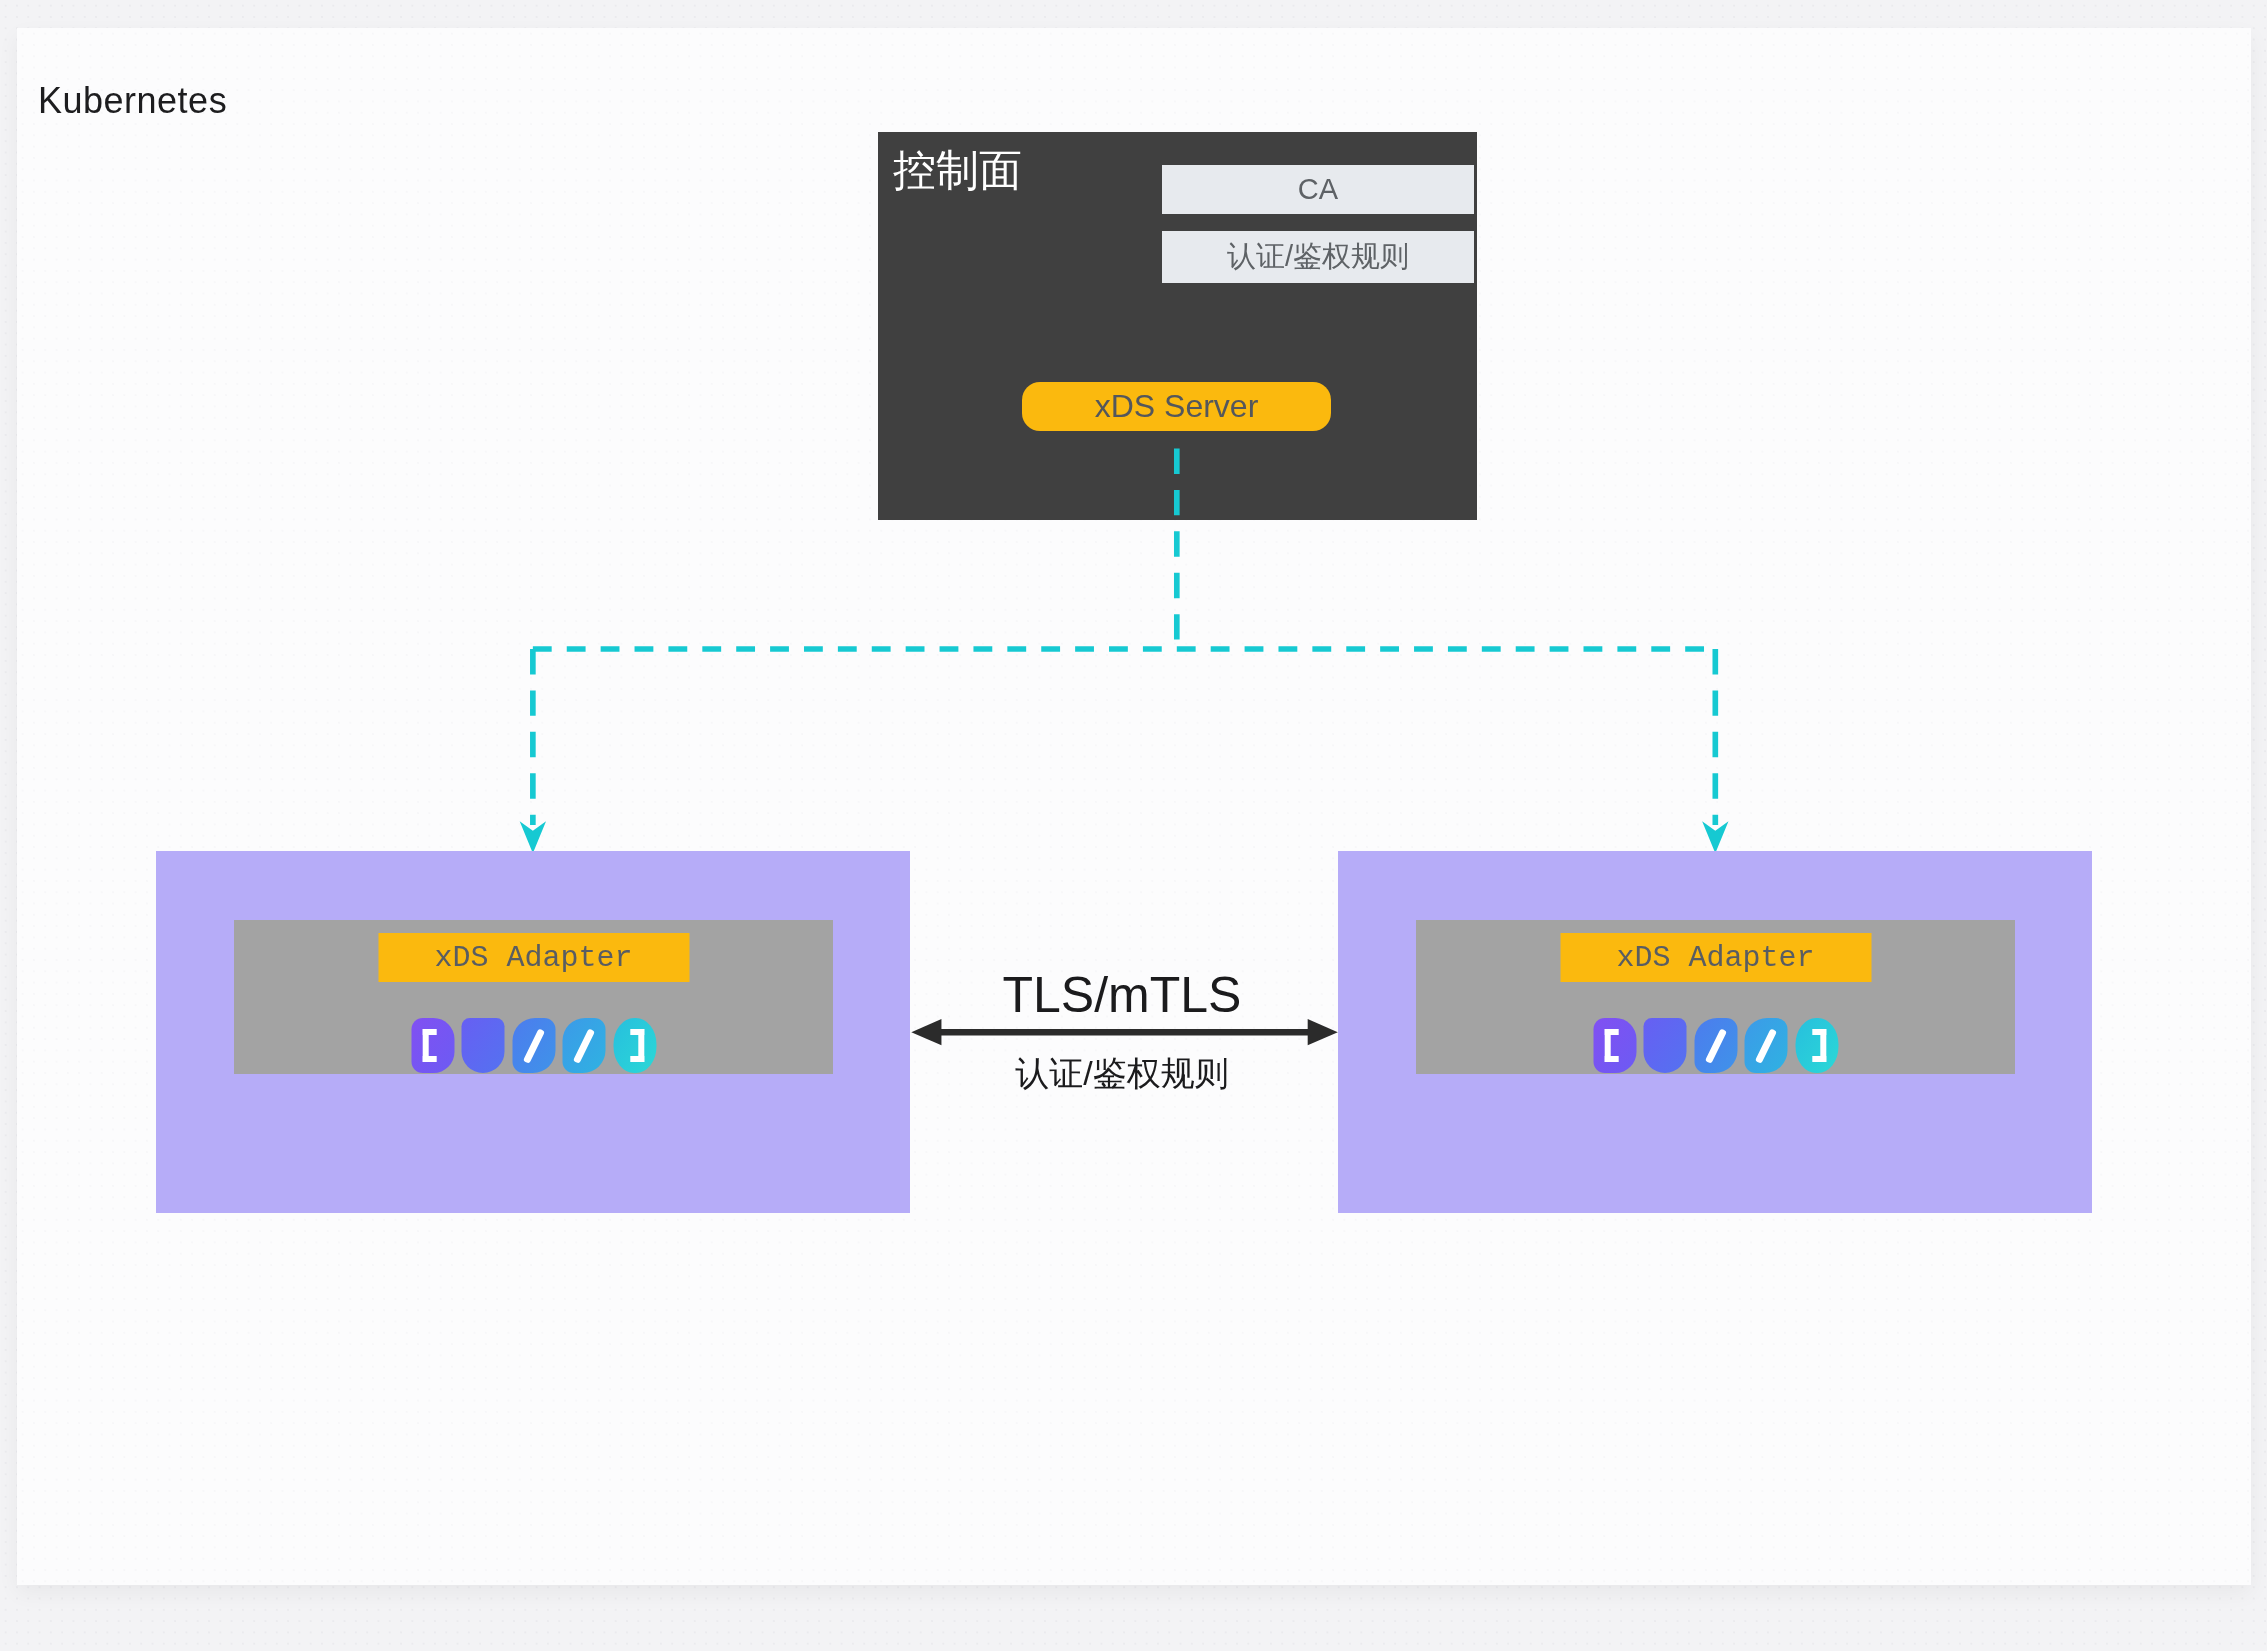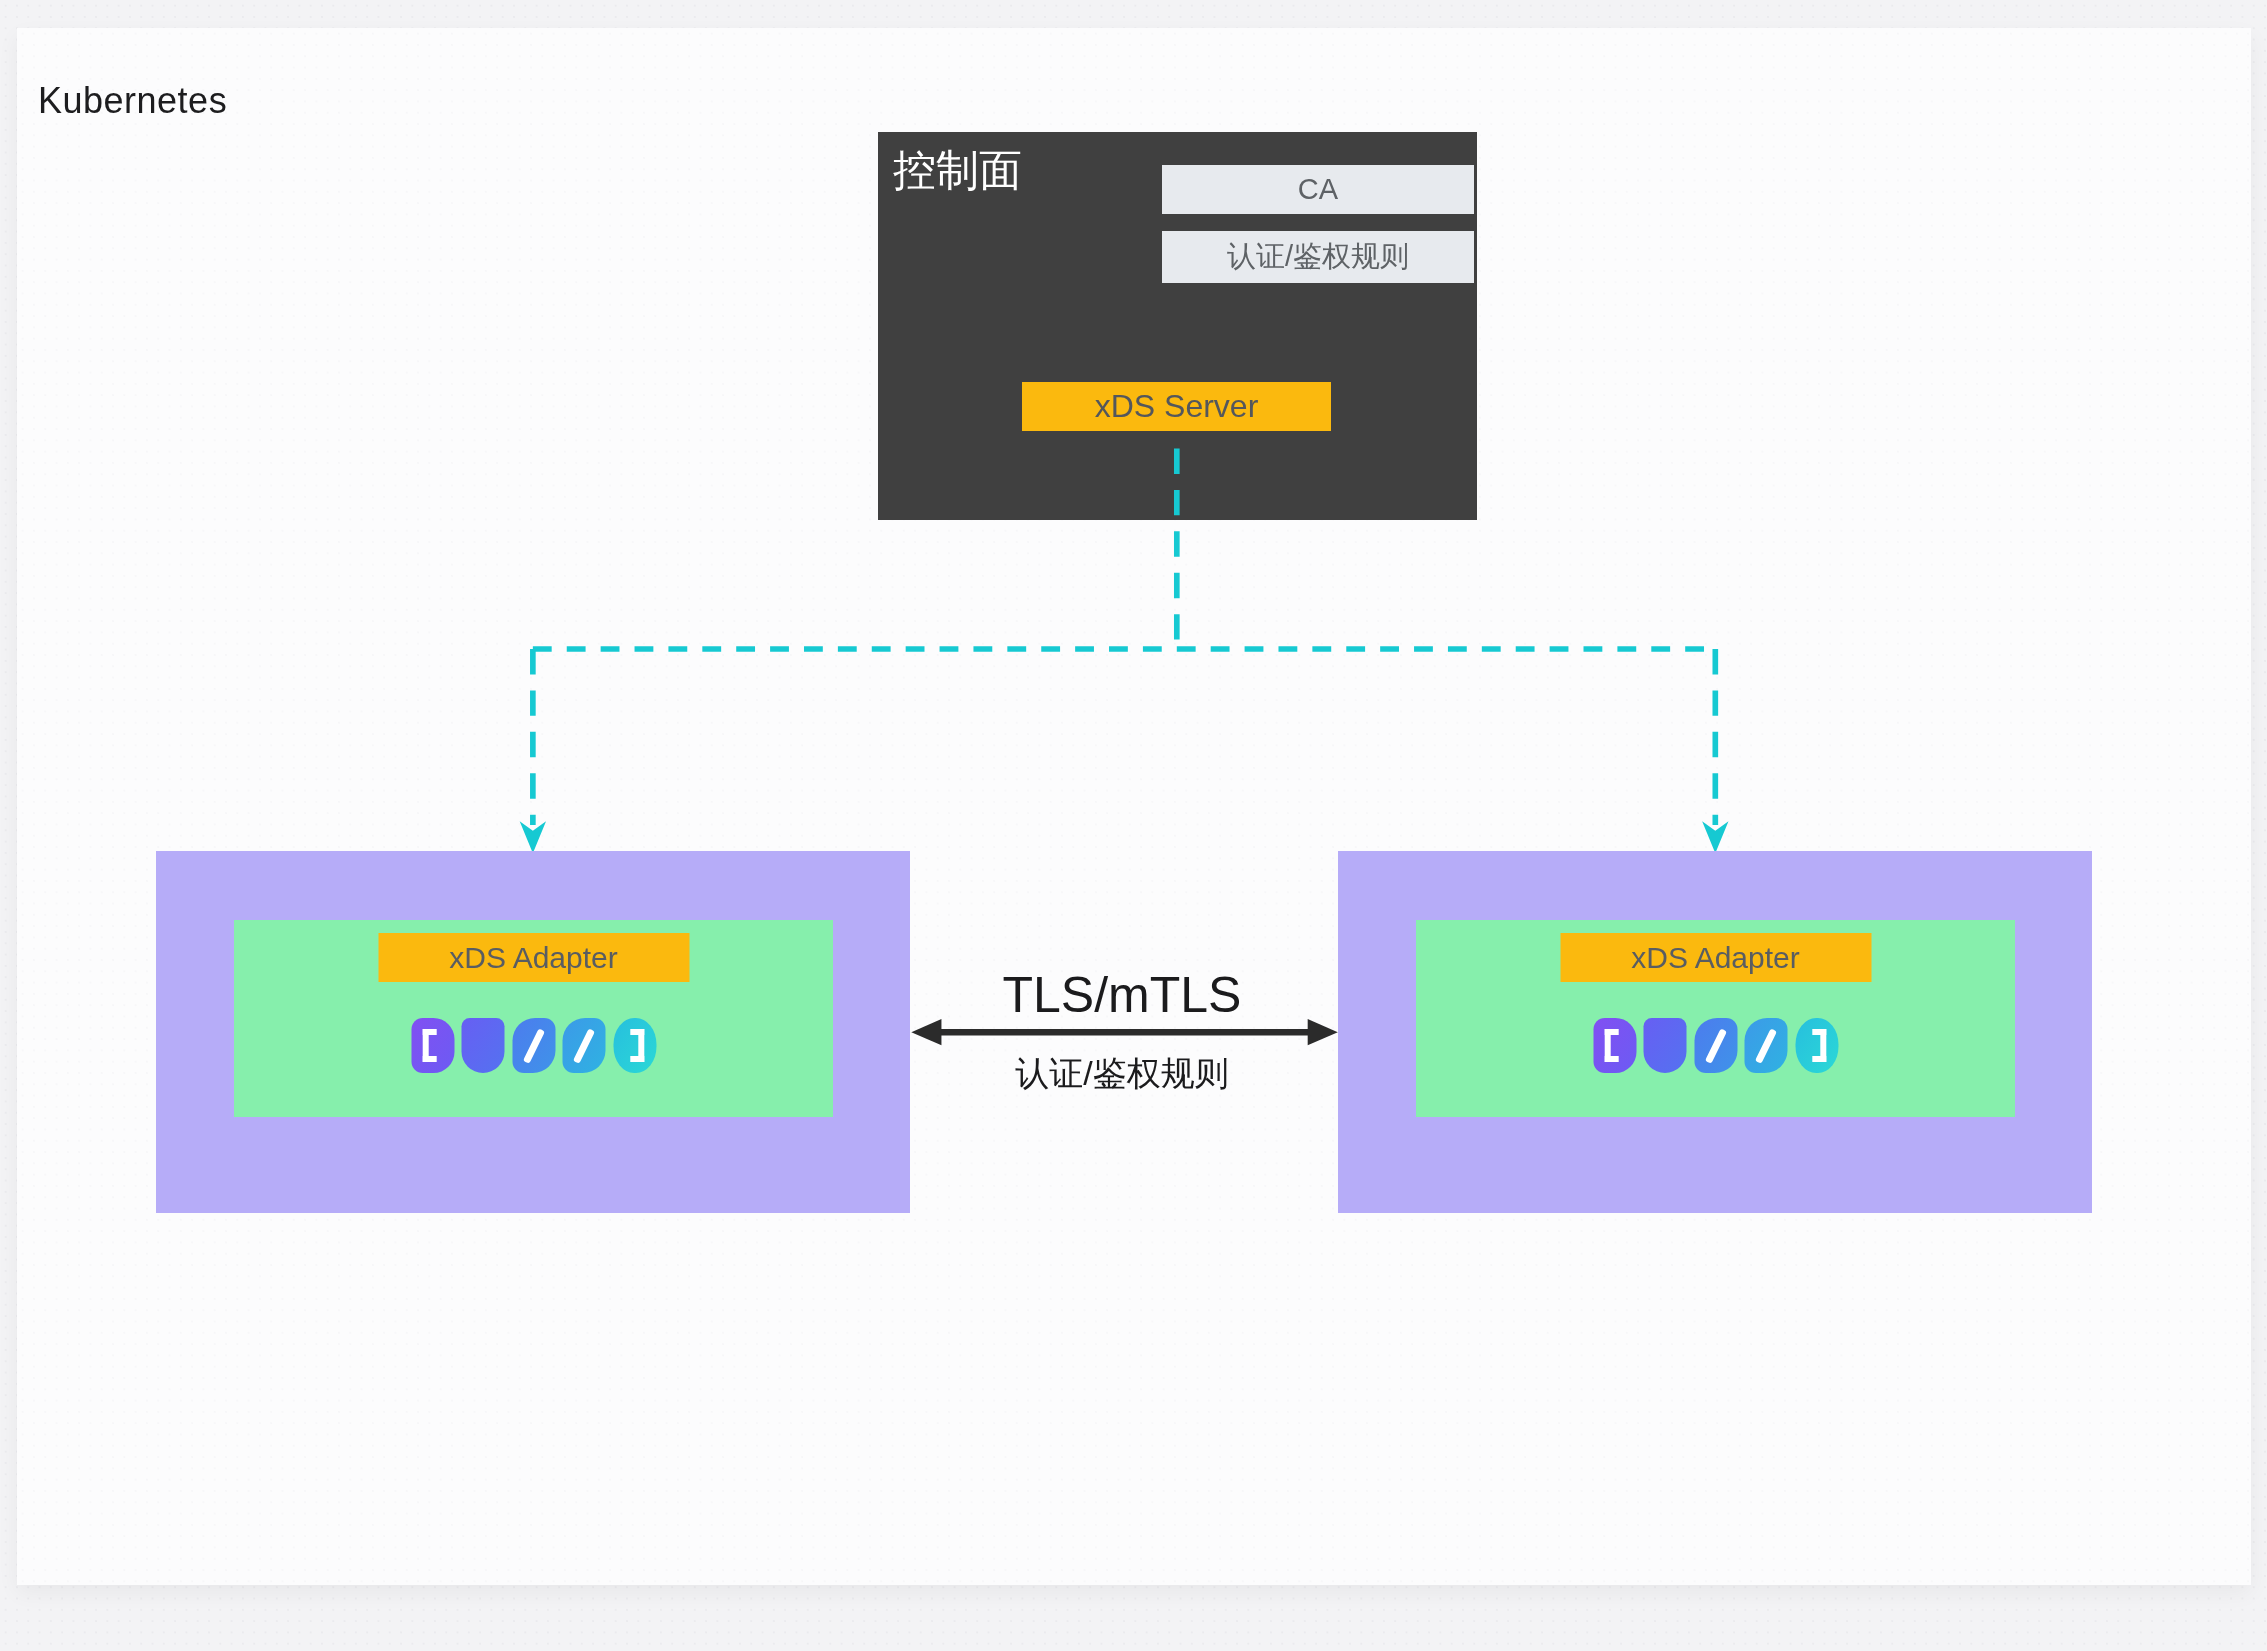--- a/index.html
+++ b/index.html
@@ -36,21 +36,21 @@
     font-size: 43px; color: #FFFFFF; font-weight: 400; line-height: 1.2;
   }
   .cp-item {
     position: absolute; left: 284px; width: 312px;
     background: #E7EAEE; color: #5E6266; font-size: 29px;
     display: flex; align-items: center; justify-content: center; text-align: center;
   }
   .cp-server {
     position: absolute; left: 144px; top: 250px; width: 309px; height: 49px;
     background: #FBB90E; color: #54575C; font-size: 32px;
-    display: flex; align-items: center; justify-content: center;
+    display: flex; align-items: center; justify-content: center; border-radius: 18px;
   }
 
   
   svg.connectors { position: absolute; left: 0; top: 0; pointer-events: none; }
 
   .link-label-top {
     position: absolute; left: 1122px; top: 966px; transform: translateX(-50%);
     font-size: 50px; color: #1B1B1D; white-space: nowrap;
   }
   .link-label-bottom {
@@ -59,22 +59,23 @@
   }
 
   
   .pod {
     position: absolute; top: 851px; width: 754px; height: 362px;
     background: #B6ACF8;
   }
   .pod.left  { left: 156px; }
   .pod.right { left: 1338px; }
   .pod-panel {
-    position: absolute; left: 78px; top: 69px; width: 599px; height: 197px;
-    background: #86efac;
+    position: absolute; left: 78px; top: 69px; width: 599px; height: 154px;
+    background: #a3a3a3;
+    font-family: Liberation Mono, monospace;
   }
   .adapter {
     position: absolute; left: 50%; transform: translateX(-50%); top: 13px;
     width: 311px; height: 49px;
     background: #FBB90E; color: #595D62; font-size: 30px;
     display: flex; align-items: center; justify-content: center;
   }
 
   
   .dubbo {

